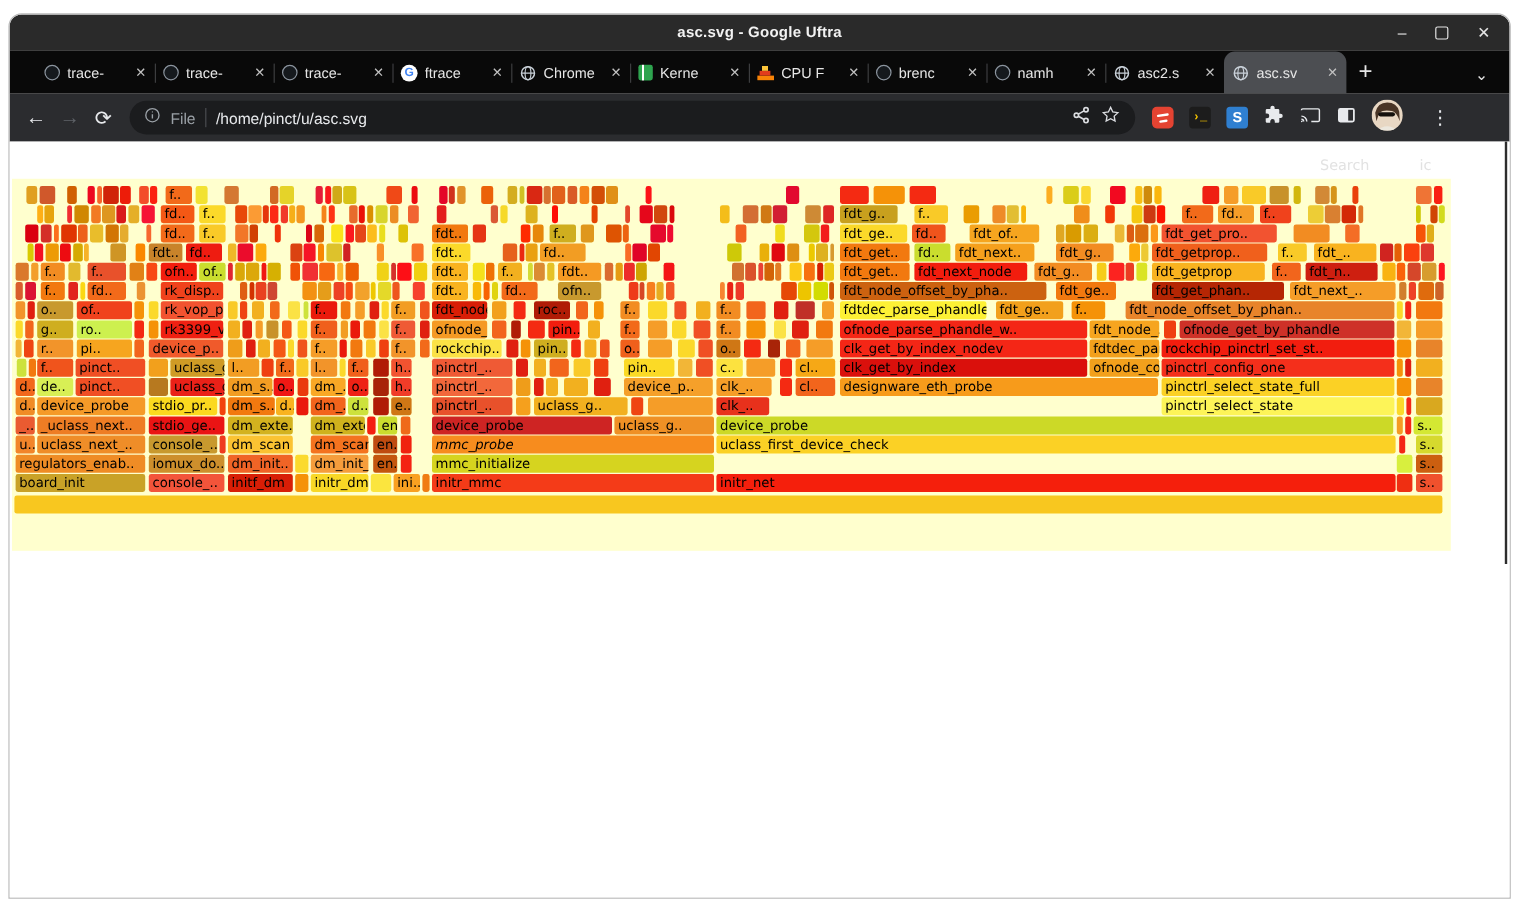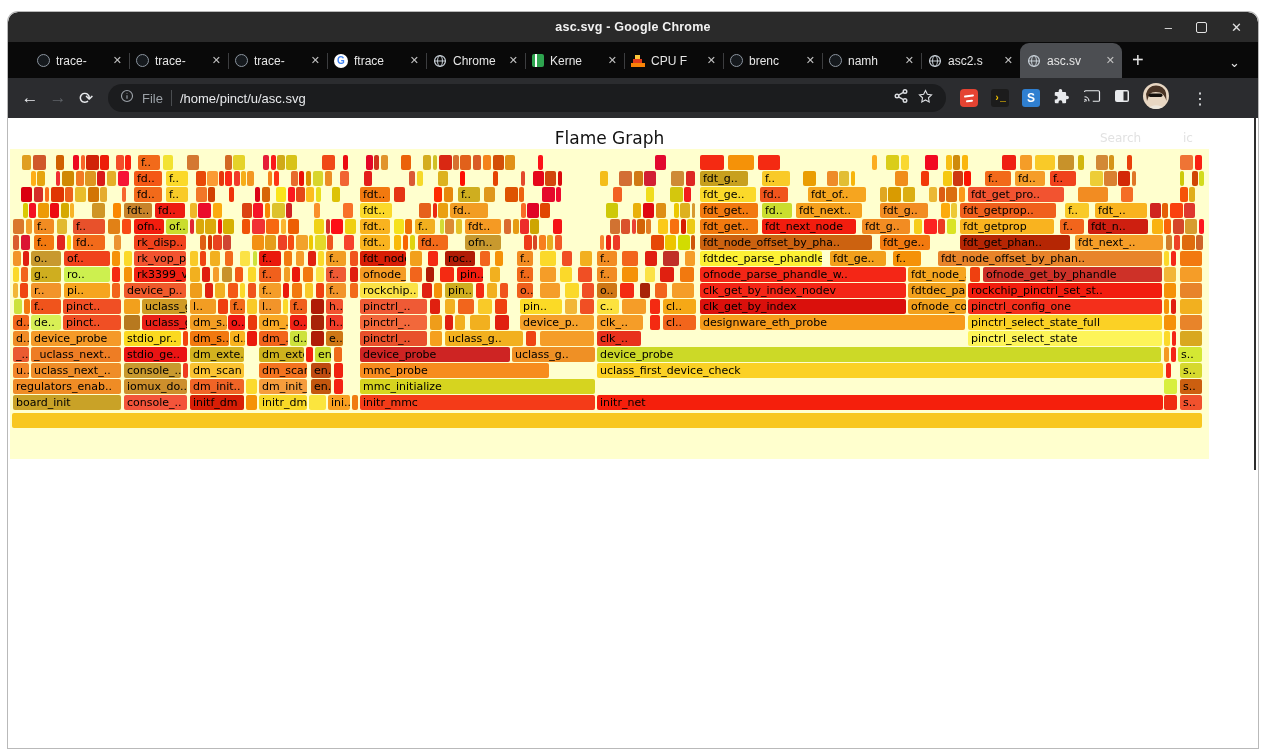--- a/index.html
+++ b/index.html
@@ -48,21 +48,21 @@
   .fg-area{position:absolute;left:2px;top:31px;width:1199px;height:310px;background:#ffffce;}
   .fb{position:absolute;height:15px;border-radius:2px;font-size:11px;line-height:15px;color:#000;overflow:hidden;white-space:nowrap;box-sizing:border-box;font-family:"DejaVu Sans",sans-serif;padding-left:3px;}
   .scrollline{position:absolute;left:1246px;top:0;width:2px;height:352px;background:#2d2d2d;}
 </style>
 </head>
 <body>
 
 <div class="window">
 
   <div class="titlebar">
-    <div class="title">asc.svg - Google Chrome</div>
+    <div class="title">asc.svg - Google Uftra</div>
     <div class="win-controls">
       <span class="wc">–</span>
       <span class="wc wc-max"></span>
       <span class="wc">✕</span>
     </div>
   </div>
 
   <div class="tabstrip" id="tabstrip">
     <div class="tab">
         <span class="fav">
@@ -216,21 +216,20 @@
               <path d="M3 11 Q5 2.5 13 2.5 Q21 2.5 23 10 L23.5 18 Q21 10.5 17 9.5 Q10 8 6.5 11 L4 18 Z" fill="#4a3526"></path>
               <rect x="5.5" y="10.5" width="14" height="3.6" rx="1.8" fill="#14100c"></rect>
               <path d="M4 26 Q13 18.5 22 26 Z" fill="#ece7dd"></path>
             </g>
           </svg></span>
       <span class="kebab">⋮</span>
     </div>
   </div>
 
   <div class="content">
-    <div class="fg-title">Flame Graph</div>
     <div class="fg-search">Search</div>
     <div class="fg-ic">ic</div>
     <div class="fg-area" id="flame-area">
         <div class="fb" title="f.." style="left: 128px; top: 6px; width: 22px; background: rgb(242, 106, 26);">f..</div>
         <div class="fb" style="left: 690px; top: 6px; width: 24px; background: rgb(244, 42, 18);"></div>
         <div class="fb" style="left: 718px; top: 6px; width: 26px; background: rgb(245, 146, 8);"></div>
         <div class="fb" style="left: 748px; top: 6px; width: 22px; background: rgb(244, 42, 18);"></div>
         <div class="fb" style="left: 992px; top: 6px; width: 14px; background: rgb(239, 32, 18);"></div>
         <div class="fb" style="left: 1010px; top: 6px; width: 12px; background: rgb(245, 157, 40);"></div>
         <div class="fb" style="left: 1025px; top: 6px; width: 20px; background: rgb(249, 202, 40);"></div>
@@ -770,21 +769,21 @@
         <div class="fb" style="left: 1161px; top: 198px; width: 5px; background: rgb(244, 38, 22);"></div>
         <div class="fb" title="s.." style="left: 1168px; top: 198px; width: 24px; background: rgb(212, 232, 51);">s..</div>
         <div class="fb" title="u.." style="left: 3px; top: 214px; width: 16px; background: rgb(242, 133, 42);">u..</div>
         <div class="fb" title="uclass_next_.." style="left: 21px; top: 214px; width: 90px; background: rgb(239, 141, 40);">uclass_next_..</div>
         <div class="fb" title="console_.." style="left: 114px; top: 214px; width: 57px; background: rgb(200, 153, 46);">console_..</div>
         <div class="fb" style="left: 173px; top: 214px; width: 5px; background: rgb(239, 59, 31);"></div>
         <div class="fb" title="dm_scan" style="left: 180px; top: 214px; width: 54px; background: rgb(251, 195, 50);">dm_scan</div>
         <div class="fb" title="dm_scan" style="left: 249px; top: 214px; width: 48px; background: rgb(244, 115, 31);">dm_scan</div>
         <div class="fb" title="en.." style="left: 301px; top: 214px; width: 20px; background: rgb(191, 75, 16);">en..</div>
         <div class="fb" style="left: 324px; top: 214px; width: 9px; background: rgb(240, 34, 15);"></div>
-        <div class="fb" title="mmc_probe" style="left: 350px; top: 214px; width: 189px; background: rgb(247, 140, 30);">mmc_probe</div>
+        <div class="fb" title="mmc_probe" style="left: 350px; top: 214px; width: 235px; background: rgb(247, 140, 30); font-style: italic;">mmc_probe</div>
         <div class="fb" title="uclass_first_device_check" style="left: 587px; top: 214px; width: 566px; background: rgb(251, 209, 37);">uclass_first_device_check</div>
         <div class="fb" style="left: 1156px; top: 214px; width: 5px; background: rgb(244, 38, 22);"></div>
         <div class="fb" title="s.." style="left: 1170px; top: 214px; width: 22px; background: rgb(214, 217, 46);">s..</div>
         <div class="fb" title="regulators_enab.." style="left: 3px; top: 230px; width: 108px; background: rgb(239, 140, 37);">regulators_enab..</div>
         <div class="fb" title="iomux_do.." style="left: 114px; top: 230px; width: 63px; background: rgb(205, 143, 44);">iomux_do..</div>
         <div class="fb" title="dm_init.." style="left: 180px; top: 230px; width: 54px; background: rgb(240, 100, 38);">dm_init..</div>
         <div class="fb" style="left: 236px; top: 230px; width: 11px; background: rgb(251, 218, 45);"></div>
         <div class="fb" title="dm_init_an.." style="left: 249px; top: 230px; width: 48px; background: rgb(245, 157, 60);">dm_init_an..</div>
         <div class="fb" title="en.." style="left: 301px; top: 230px; width: 20px; background: rgb(195, 86, 14);">en..</div>
         <div class="fb" style="left: 324px; top: 230px; width: 9px; background: rgb(244, 35, 19);"></div>

